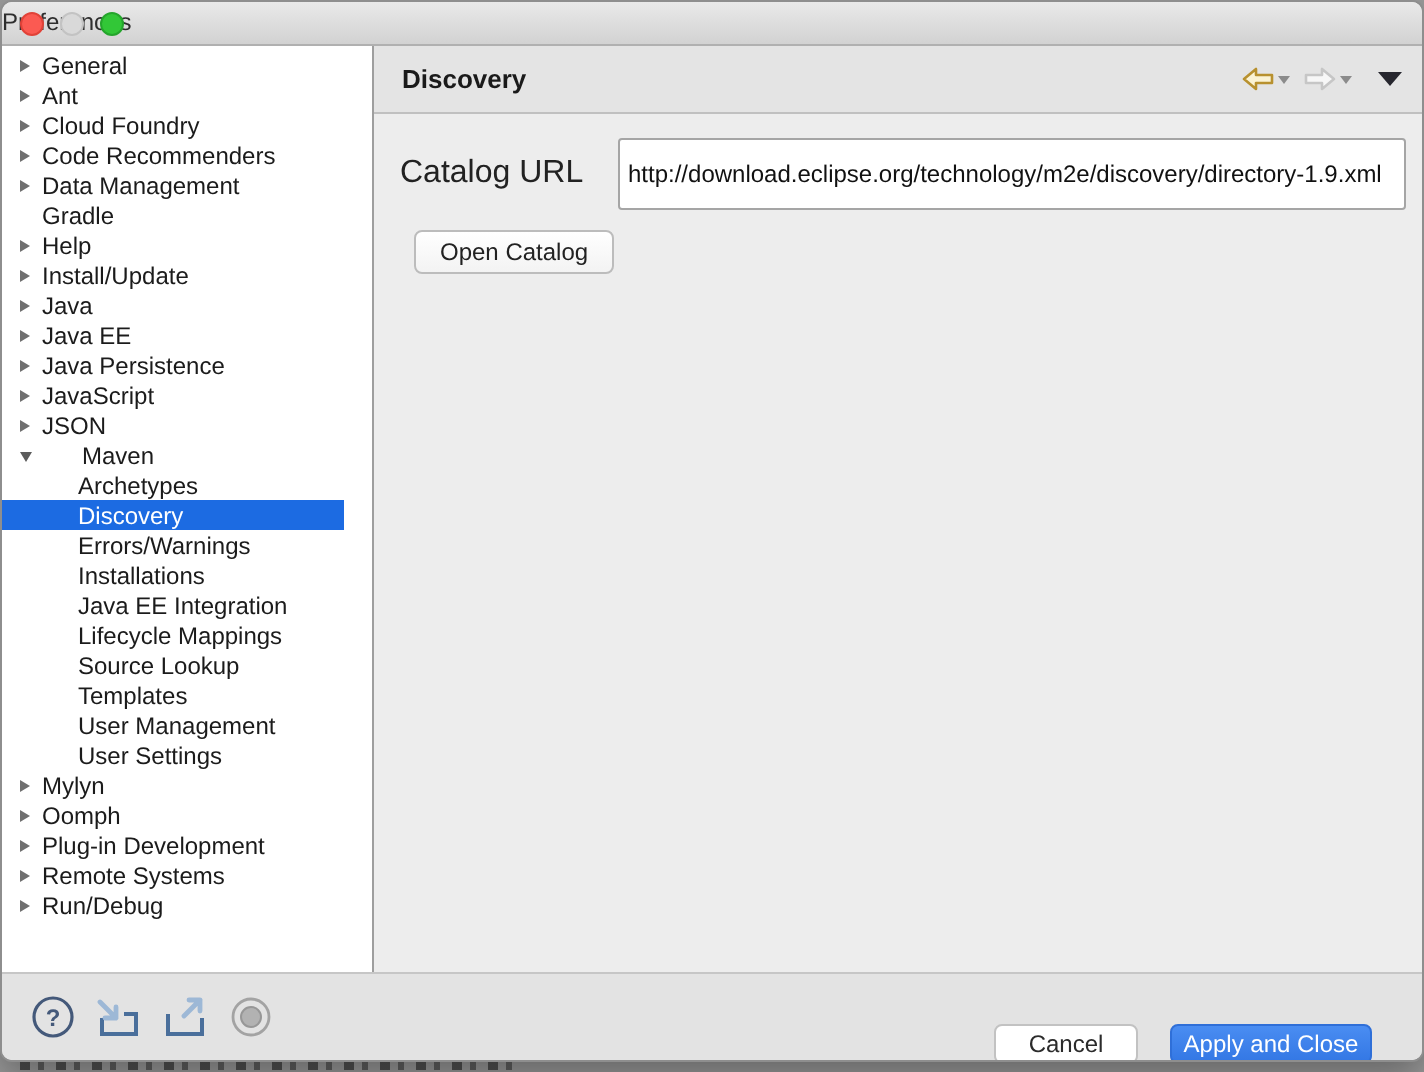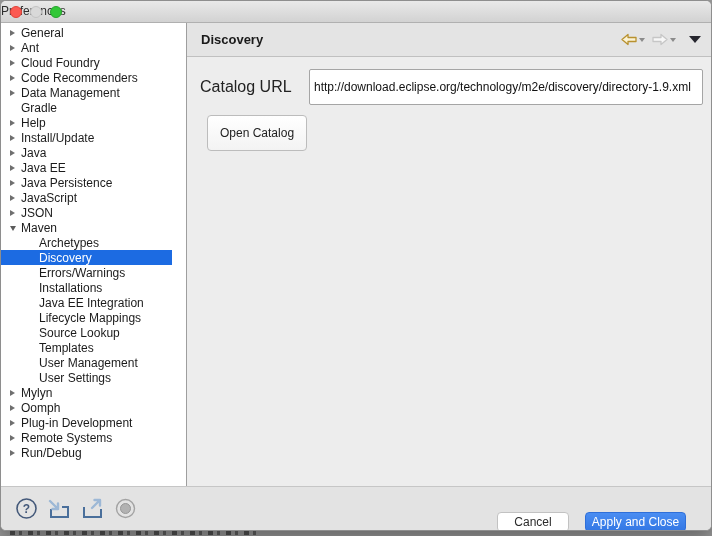--- a/index.html
+++ b/index.html
@@ -71,21 +71,21 @@
   
   .content{ padding:12px 8px 0 13px; }
   .form-row{ display:flex; align-items:center; }
   .field-label{ width:109px; flex:none; font-size:16px; color:#222; }
   .url-input{
     flex:1; height:36px; min-width:0; border:1px solid #a5a5a5; border-radius:2px;
     background:#fff; font-size:12px; padding:0 4px; color:#111; outline:none;
     font-family:inherit;
   }
   .open-catalog{
-    margin:10px 0 0 7px; height:36px; padding:0 12px;
+    margin:10px 0 0 7px; height:22px; padding:0 12px;
     background:linear-gradient(#ffffff,#f3f3f3);
     border:1px solid #bcbcbc; border-radius:4px;
     font-size:12px; color:#222; font-family:inherit; cursor:default;
   }
   
   .bottombar{
     position:absolute; left:0; right:0; bottom:0; height:44px;
     background:#e3e3e3; border-top:1px solid #c6c6c6;
     display:flex; align-items:center; padding:0 25px 0 13px;
   }
@@ -189,21 +189,21 @@
               <span class="tri-right"></span>
             </span>
             <span class="tree-label">JavaScript</span>
           </div>
           <div class="tree-row" style="padding-left: 7px;">
             <span class="arrow">
               <span class="tri-right"></span>
             </span>
             <span class="tree-label">JSON</span>
           </div>
-          <div class="tree-row" style="padding-left: 7px;">
+          <div class="tree-row" style="padding-left: 7px; gap: 20px;">
             <span class="arrow">
               <span class="tri-down"></span>
             </span>
             <span class="tree-label">Maven</span>
           </div>
           <div class="tree-row" style="padding-left: 38px;">
             <span class="tree-label">Archetypes</span>
           </div>
           <div class="tree-row selected" style="padding-left: 38px;">
             <span class="tree-label">Discovery</span>

